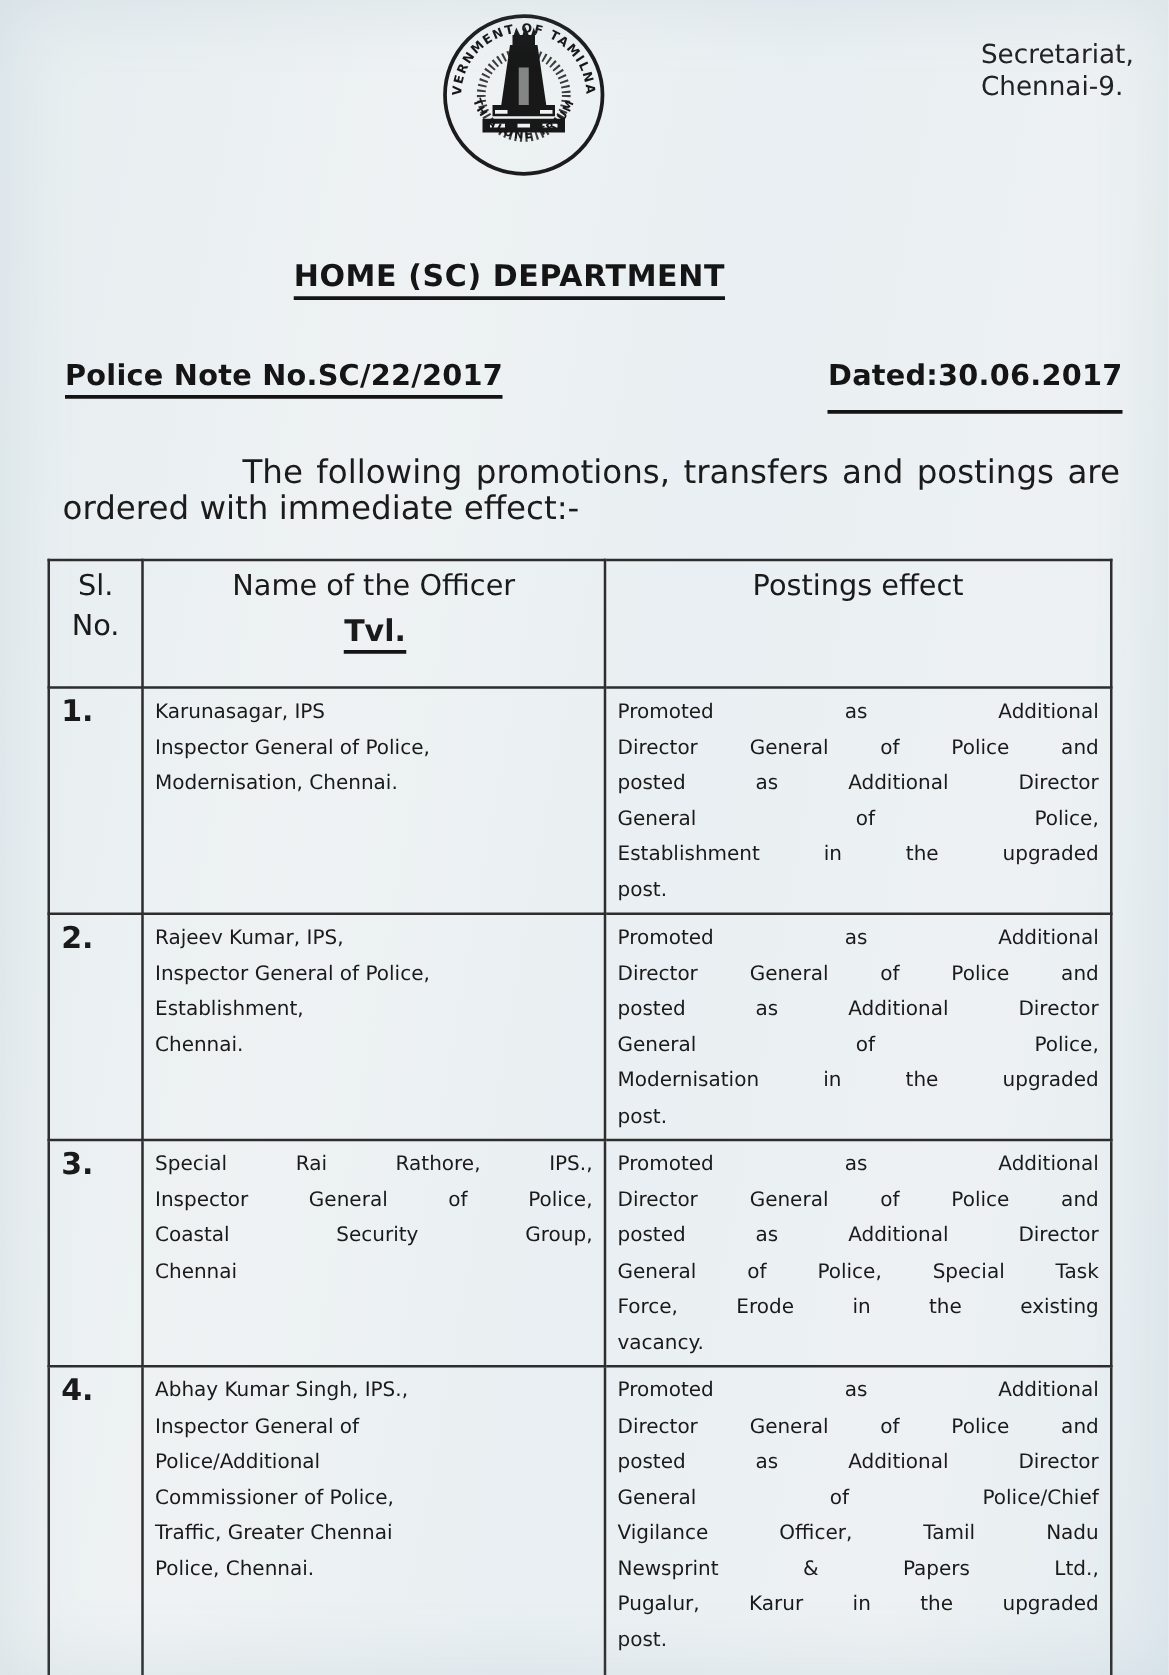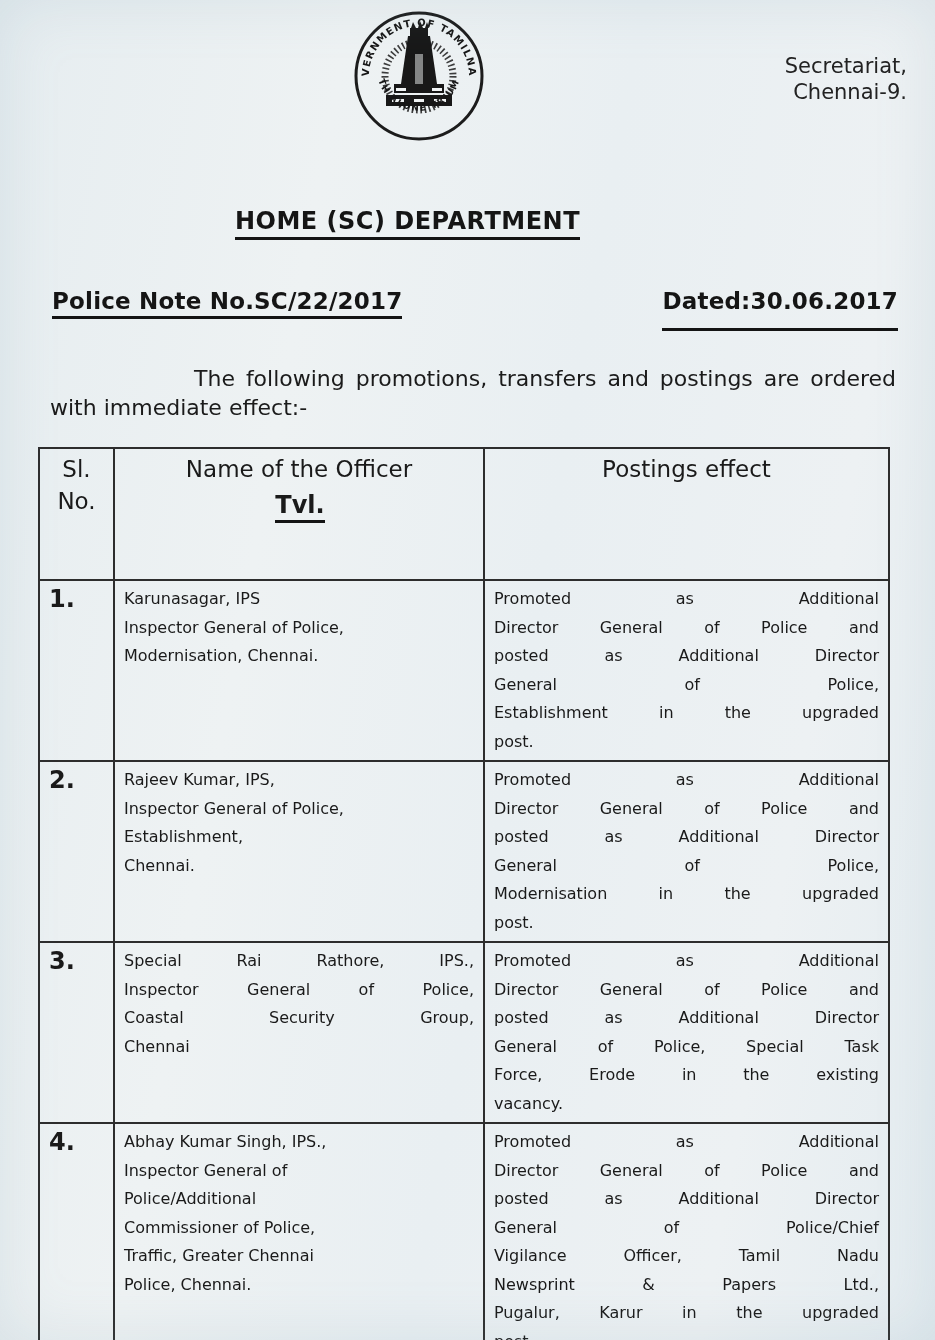--- a/index.html
+++ b/index.html
@@ -8,39 +8,39 @@
     width:935px; height:1340px;
     background:linear-gradient(100deg,#e6edf0 0%, #eef2f3 30%, #e9eff2 55%, #edf1f3 80%, #e4ecf0 100%);
     font-family:"DejaVu Sans","Liberation Sans",sans-serif;
     color:#1a1a1a;
     overflow:hidden;
   }
   
   .emblem { position:absolute; left:352px; top:6px; width:134px; height:142px; }
   .addr {
     position:absolute; right:28px; top:30px;
-    font-size:21px; line-height:26px; text-align:right; color:#222;margin-top:23px;
+    font-size:21px; line-height:26px; text-align:left; color:#222;
   }
   .dept-heading-wrap { position:absolute; top:207px; left:0; width:815px; text-align:center; }
   .dept-heading {
     display:inline-block; font-size:24px; font-weight:bold; letter-spacing:0.5px;
     border-bottom:3px solid #141414; padding-bottom:2px; color:#151515;
   }
   .note-row { position:absolute; top:288px; left:52px; right:37px; height:34px; }
   .note-no {
     position:absolute; left:0; top:0; font-size:23px; font-weight:bold; color:#151515;
     border-bottom:3px solid #141414; padding-bottom:2px; letter-spacing:0.2px;
   }
   .note-date {
     position:absolute; right:0; top:0; font-size:23px; font-weight:bold; color:#151515;
     border-bottom:3px solid #141414; padding-bottom:14px; letter-spacing:0.2px;
   }
   .intro {
     position:absolute; top:364px; left:50px; width:846px;
-    font-size:22px; line-height:29px; text-align:justify; text-indent:144px; color:#1b1b1b;
+    font-size:26px; line-height:29px; text-align:justify; text-indent:144px; color:#1b1b1b;
   }
   
   .doc-table {
     position:absolute; left:38px; top:447px; width:850px;
     border-collapse:collapse; table-layout:fixed;
   }
   .doc-table td { border:2px solid #2d2d2d; vertical-align:top; padding:4px 9px; }
   .col-sl  { width:75px; }
   .col-nm  { width:370px; }
   .col-po  { width:405px; }
@@ -113,21 +113,21 @@
 
   <div class="intro">The following promotions, transfers and postings are ordered with immediate effect:-</div>
 
   <table class="doc-table">
     <colgroup>
         <col class="col-sl">
         <col class="col-nm">
         <col class="col-po">
       </colgroup>
     <tbody>
-        <tr style="height:132px;">
+        <tr style="height:102px;">
       <td class="hdr-cell hdr-sl">
         <div>Sl.</div>
         <div>No.</div>
       </td>
       <td class="hdr-cell">
         <div>Name of the Officer</div>
         <div class="hdr-name-sub"><span>Tvl.</span></div>
       </td>
       <td class="hdr-cell">Postings effect</td>
     </tr>

